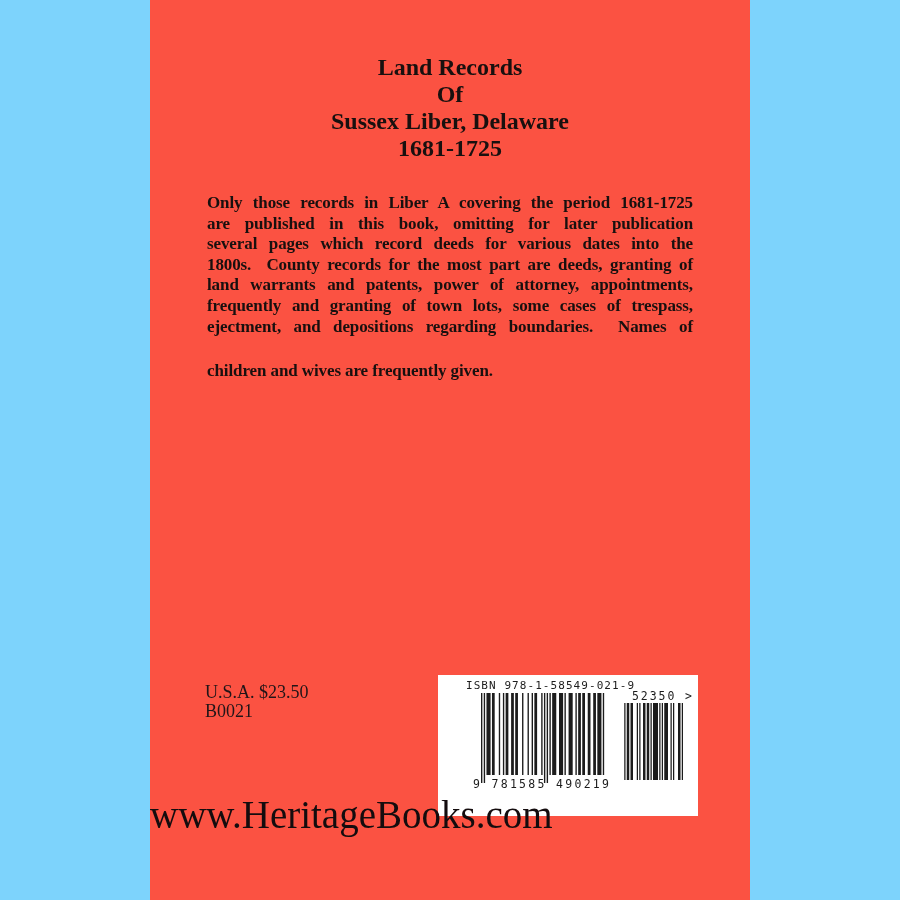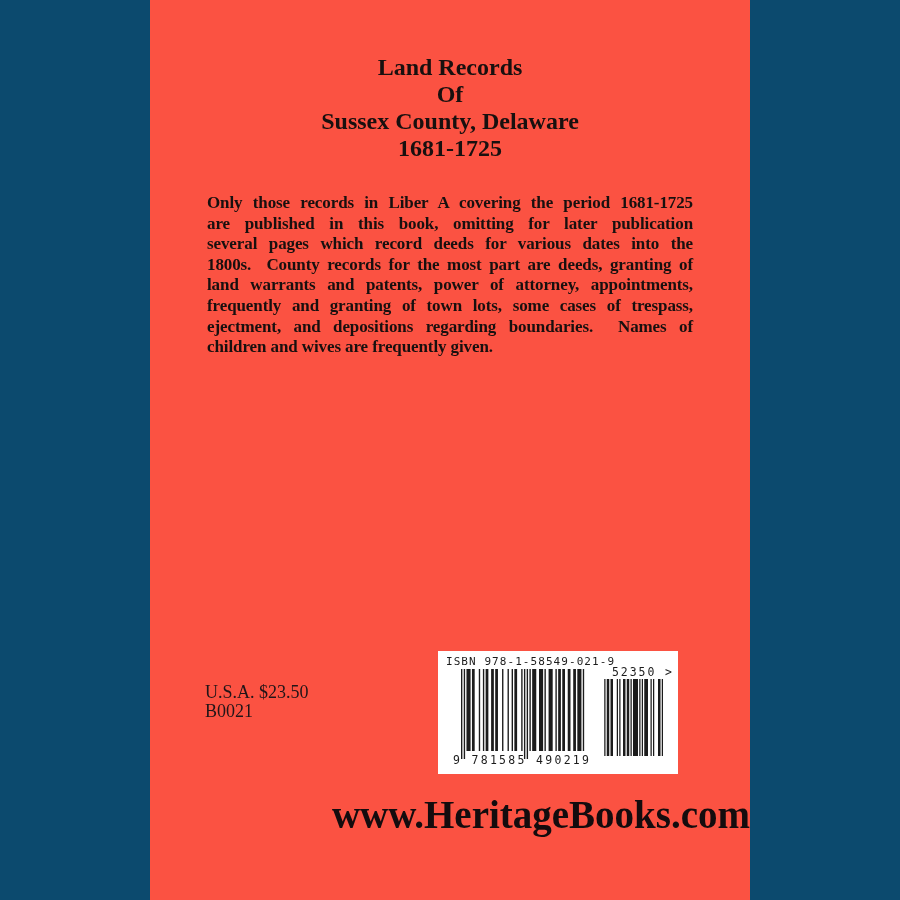--- a/index.html
+++ b/index.html
@@ -1,72 +1,73 @@
 <!DOCTYPE html>
 <html><head>
 <meta charset="utf-8">
 <style>
   html,body{margin:0;padding:0;}
   body{
     width:900px;height:900px;background:#ffffff;
     font-family:"Liberation Serif", serif;
     overflow:hidden;
   }
-  .page{position:relative;width:900px;height:900px;background:#0c4a6e;}
+  .page{position:relative;width:900px;height:900px;background:#7dd3fc;}
   .cover{
     position:absolute;left:150px;top:0;width:600px;height:900px;
     background:#fb5242;color:#18100f;
   }
   .title{
     position:absolute;top:54px;left:0;width:100%;
     text-align:center;font-weight:bold;font-size:24px;line-height:27px;
     color:#18100f;
   }
   .desc{
     position:absolute;top:193px;left:57px;width:486px;
     font-weight:bold;font-size:17px;line-height:20.6px;
     letter-spacing:-0.1px;color:#18100f;font-family:Liberation Serif, serif;
   }
   .desc .line{
     text-align:justify;text-align-last:justify;white-space:pre-wrap;
   }
-  .desc .line.last{text-align-last:left;}
+  .desc .line.last{text-align-last:left;margin-top:24px;}
   .price-block{
     position:absolute;left:55px;top:683px;
     font-size:18px;line-height:18.5px;color:#211518;
   }
   .barcode-box{
-    position:absolute;left:288px;top:651px;width:240px;height:123px;
+    position:absolute;left:288px;top:675px;width:240px;height:141px;
     background:#ffffff;
+    padding-left:20px;
   }
   .barcode-box svg{display:block;width:240px;height:123px;}
   .bc-label{
     font-family:"DejaVu Sans Mono", monospace;
     font-size:11px;fill:#1c1c1c;
   }
   .bc-digits{
     font-family:"DejaVu Sans Mono", monospace;
     font-size:11.5px;fill:#1c1c1c;
   }
   .website{
     position:absolute;top:794px;left:0;width:100%;
-    text-align:right;font-size:39px;line-height:42px;color:#140c0e;
-    font-weight:bold;
+    text-align:left;font-size:39px;line-height:42px;color:#140c0e;
+    font-weight:normal;
   }
 </style>
 </head>
 <body>
 
 <div class="page">
   <div class="cover" style="background-color: rgb(251, 82, 66);">
 
     <div class="title">
       <div>Land Records</div>
       <div>Of</div>
-      <div>Sussex County, Delaware</div>
+      <div>Sussex Liber, Delaware</div>
       <div>1681-1725</div>
     </div>
 
     <div class="desc">
       <div class="line">Only those records in Liber A covering the period 1681-1725</div>
       <div class="line">are published in this book, omitting for later publication</div>
       <div class="line">several pages which record deeds for various dates into the</div>
       <div class="line">1800s.  County records for the most part are deeds, granting of</div>
       <div class="line">land warrants and patents, power of attorney, appointments,</div>
       <div class="line">frequently and granting of town lots, some cases of trespass,</div>

